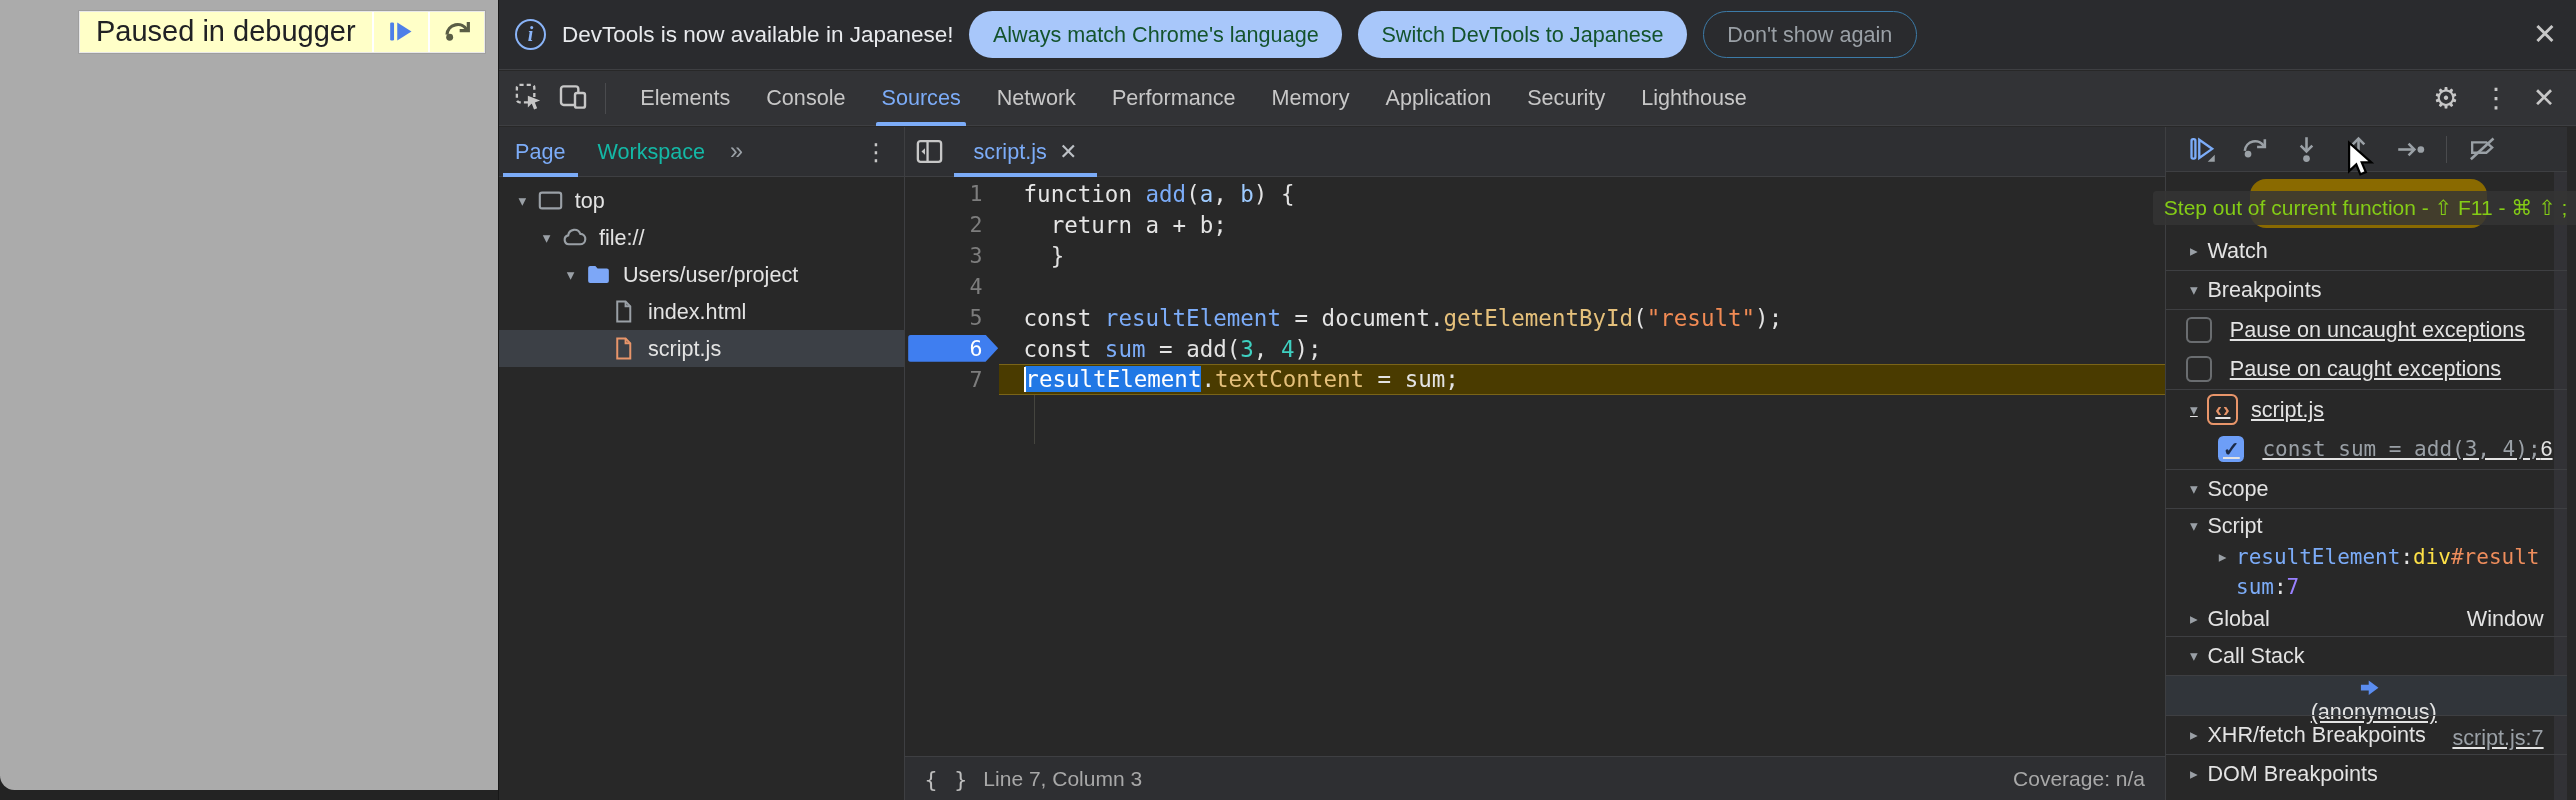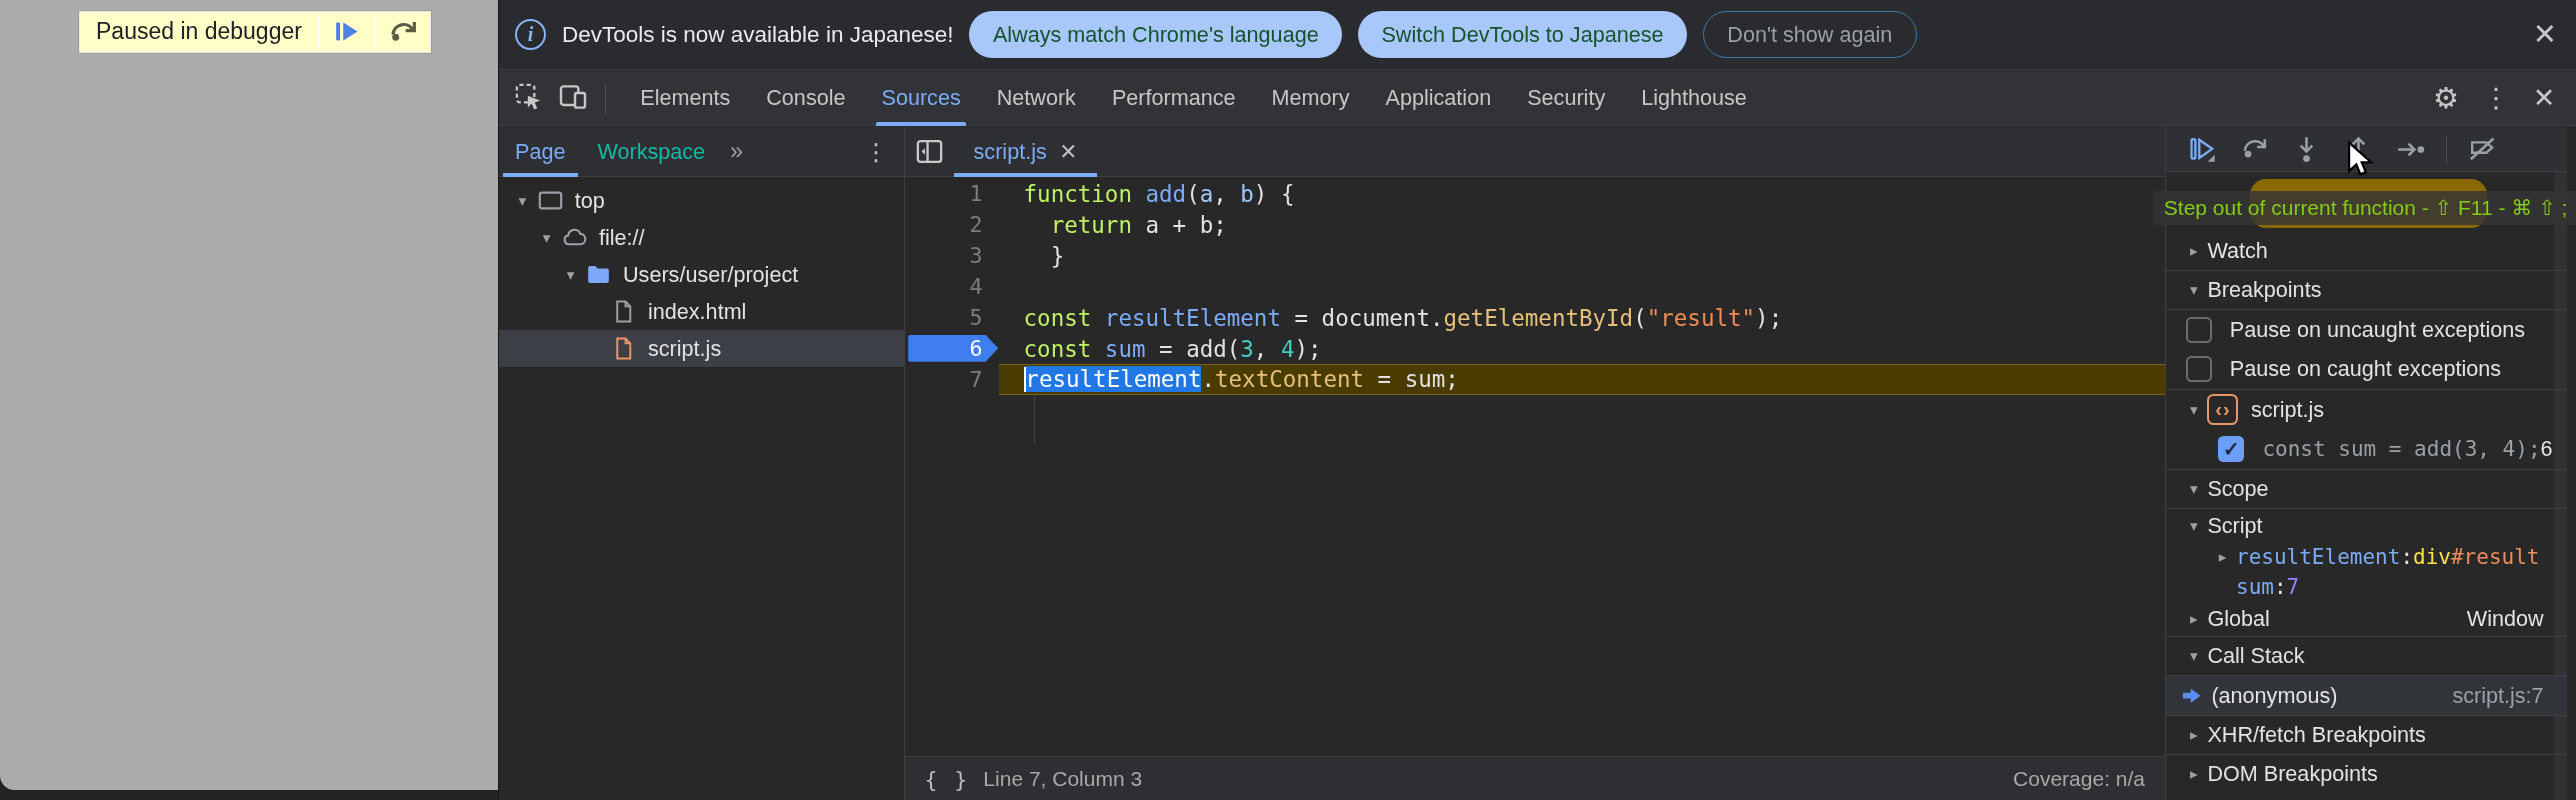--- a/index.html
+++ b/index.html
@@ -5,21 +5,21 @@
   * { margin:0; padding:0; box-sizing:border-box; }
   html,body { width:2576px; height:801px; background:#1d1d1d; }
   body { font-family:"Liberation Sans", sans-serif; overflow:hidden; }
   .screen { position:relative; width:2576px; height:801px; background:#272727; overflow:hidden; }
 
   
   .page-area { position:absolute; left:0; top:0; width:498px; height:801px; background:#232323; }
   .page-bg { position:absolute; left:0; top:0; width:498px; height:790px; background:#ababab; border-bottom-left-radius:14.4px; }
   .paused-badge { position:absolute; left:79px; top:10.8px; height:42px; display:flex; align-items:stretch;
     background:#ffffc8; border:1.8px solid #e8e8e8; box-shadow:0 0 0 0.9px rgba(0,0,0,.08); }
-  .paused-badge .seg-text { display:flex; align-items:center; padding:0 16px; font-size:23px; color:#202124; }
+  .paused-badge .seg-text { display:flex; align-items:center; padding:0 16px; font-size:29px; color:#202124; }
   .paused-badge .seg-icon { display:flex; align-items:center; justify-content:center; width:56px; border-left:2.7px solid #fff; }
 
   
   .devtools { position:absolute; left:498px; top:0; width:2078px; height:801px; background:#282828; border-left:0.9px solid #181818; }
 
   
   .infobar { position:absolute; left:0; top:0; width:2078px; height:70px; background:#2a2b2e; display:flex; align-items:center; border-bottom:0.9px solid #3e3f42; }
   .info-circle { width:31px; height:31px; border:2.2px solid #8ab4f8; border-radius:50%; color:#8ab4f8; font-size:20px; font-weight:bold; display:flex; align-items:center; justify-content:center; margin-left:16px; font-family:"Liberation Serif", serif; font-style:italic; }
   .infobar-msg { color:#e8eaed; font-size:22.5px; margin-left:16px; }
   .pill { height:47px; border-radius:23.4px; display:flex; align-items:center; padding:0 23.4px; font-size:21.6px; font-weight:500; margin-left:16px; cursor:default; }
@@ -64,48 +64,48 @@
   .code { position:absolute; left:0; top:51px; right:0; bottom:45px; font-family:"DejaVu Sans Mono", monospace; font-size:22.5px; overflow:hidden; }
   .code-line { position:relative; height:31px; display:flex; align-items:center; }
   .gutter { width:94px; flex:none; text-align:right; padding-right:16px; color:#7d7d7d; font-size:21.6px; position:relative; z-index:2; height:31px; line-height:31px; }
   .code-text { padding-left:25px; white-space:pre; position:relative; z-index:2; color:#e3e3e3; }
   .exec-bg { position:absolute; left:94px; right:0; top:0; bottom:0; background:#4a3b00; border-top:0.9px solid #7a6418; border-bottom:0.9px solid #7a6418; z-index:1; }
   .bp-marker { position:absolute; left:3.6px; top:1.8px; width:90px; height:27px; background:#3f7ef0;
     clip-path:polygon(0 0, 86% 0, 100% 50%, 86% 100%, 0 100%); z-index:1; border-radius:2.7px; }
   .code-line.bp .gutter { color:#fff; }
   .indent-guide { position:absolute; left:129px; top:207px; height:59px; width:0.9px; background:#45453f; z-index:1; }
   .caret { display:inline-block; width:2.7px; height:25px; background:#fff; vertical-align:middle; margin-right:-0.9px; position:relative; top:-0.9px; }
-  .tk-kw{color:#bef264} .tk-var{color:#7cacf8} .tk-param{color:#9ecbff} .tk-fn{color:#7cacf8}
+  .tk-kw{color:#e5e5e5} .tk-var{color:#7cacf8} .tk-param{color:#9ecbff} .tk-fn{color:#7cacf8}
   .tk-prop{color:#e5c07b} .tk-str{color:#f28b54} .tk-num{color:#3ed0c0} .tk-pl{color:#e3e3e3}
   .tk-sel{background:#2178e5; color:#fff;}
   .status-bar { position:absolute; left:0; bottom:0; right:0; height:45px; background:#2e2f32; border-top:0.9px solid #3e3f42; display:flex; align-items:center; font-size:21px; color:#a8a8a8; }
   .braces-icon { font-family:"DejaVu Sans Mono", monospace; margin:0 14.4px 0 20px; font-size:21.6px; color:#bdbdbd; letter-spacing:1.8px; }
   .coverage { margin-left:auto; padding-right:20px; }
 
   
   .sidebar { width:401px; height:674px; background:#282828; position:relative; font-size:21.6px; color:#e3e3e3; }
   .debug-toolbar { height:45px; display:flex; align-items:center; gap:20px; padding-left:20px; background:#2f3033; border-bottom:0.9px solid #3e3f42; }
   .dbg-btn { width:32px; height:32px; display:flex; align-items:center; justify-content:center; position:relative; }
   .dbg-sep { width:0.9px; height:27px; background:#4a4b4e; }
   .scroll-gutter { position:absolute; right:0; top:45px; bottom:0; width:12.6px; background:#323236; }
   .sb-banner-space { height:59px; position:relative; }
   .paused-pill { position:absolute; left:84px; top:7.2px; width:237px; height:49px; background:#8a6a00; border-radius:16px; }
   .sb-row { display:flex; align-items:center; padding-left:14.4px; position:relative; }
-  .sb-h43 { height:39px; } .sb-h44 { height:40px; } .sb-h33 { height:30px; } .sb-h38 { height:34px; }
+  .sb-h43 { height:39px; } .sb-h44 { height:40px;text-decoration:underline; } .sb-h33 { height:30px; } .sb-h38 { height:34px; }
   .sb-divider-top { border-top:0.9px solid #3e3f42; }
   .sb-arrow { width:27px; flex:none; color:#9aa0a6; font-size:15.3px; text-align:center; }
   .sb-label { white-space:nowrap; }
   .sb-right { margin-left:auto; padding-right:23.4px; color:#9aa0a6; }
   .sb-right.bright { color:#e3e3e3; }
   .checkbox { width:26px; height:26px; border-radius:5.4px; flex:none; margin-right:18px; }
   .checkbox.off { border:2.2px solid #6a6d70; background:transparent; }
   .checkbox.on { background:#6d9ef7; color:#1c2a46; display:flex; align-items:center; justify-content:center; font-size:20px; font-weight:bold; }
   .js-badge { width:31px; height:31px; border:2.2px solid #e8956a; border-radius:6.3px; color:#e8956a; display:flex; align-items:center; justify-content:center; font-size:20px; font-weight:bold; letter-spacing:0.9px; margin-right:12.6px; flex:none; }
   .bp-code { font-family:"DejaVu Sans Mono", monospace; font-size:21px; color:#9aa0a6; white-space:nowrap; }
-  .frame-row { background:#31353a; }
+  .frame-row { background:#31353a;flex-direction:column; }
   .frame-arrow { width:31px; flex:none; display:flex; align-items:center; }
   .mono-val { font-family:"DejaVu Sans Mono", monospace; font-size:21px; }
   .v-name{color:#7cacf8} .v-node{color:#fde047} .v-id{color:#ee8d5c} .v-num{color:#9980ff} .v-colon{color:#e3e3e3}
 
   
   .tooltip { position:absolute; left:2153px; top:191px; width:423px; height:34px; background:rgba(52,52,52,0.84); z-index:30;
     display:flex; align-items:center; padding-left:10.8px; color:#84cc16; font-size:21px; white-space:nowrap; border-radius:3.6px 0 0 3.6px; }
   .cursor-overlay { position:absolute; left:2338px; top:139px; z-index:40; }
 </style>
 </head>

